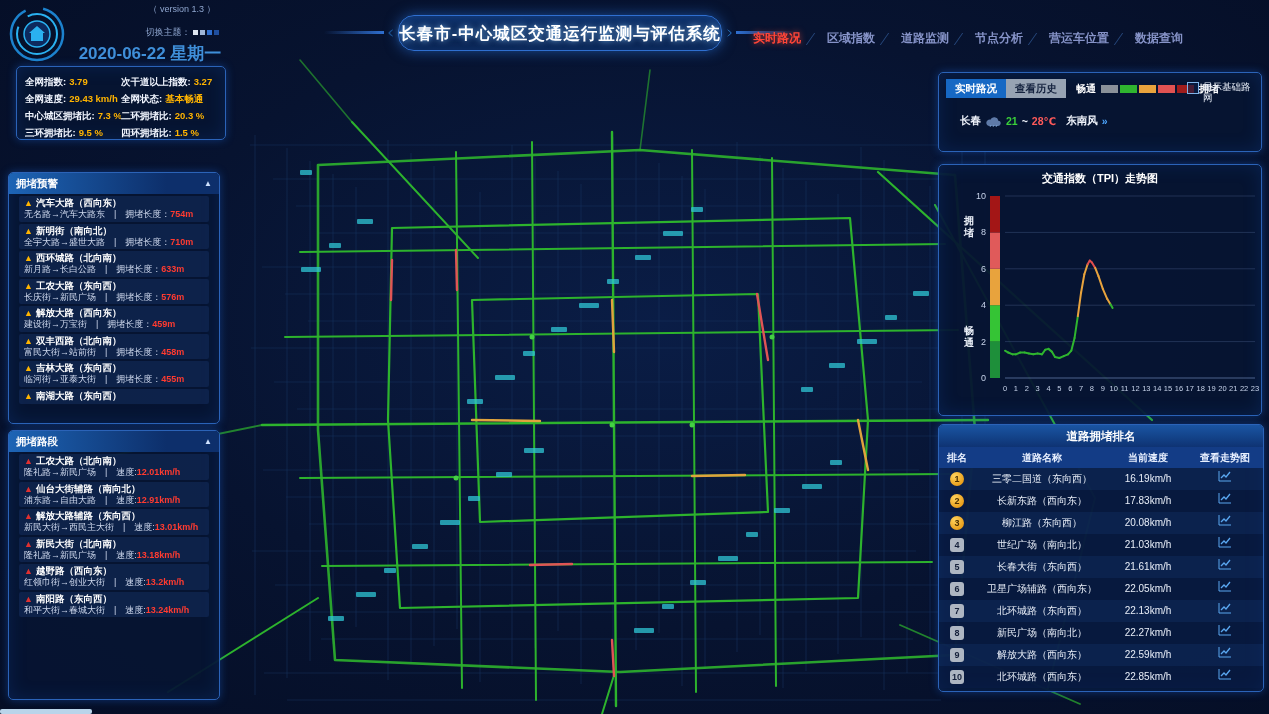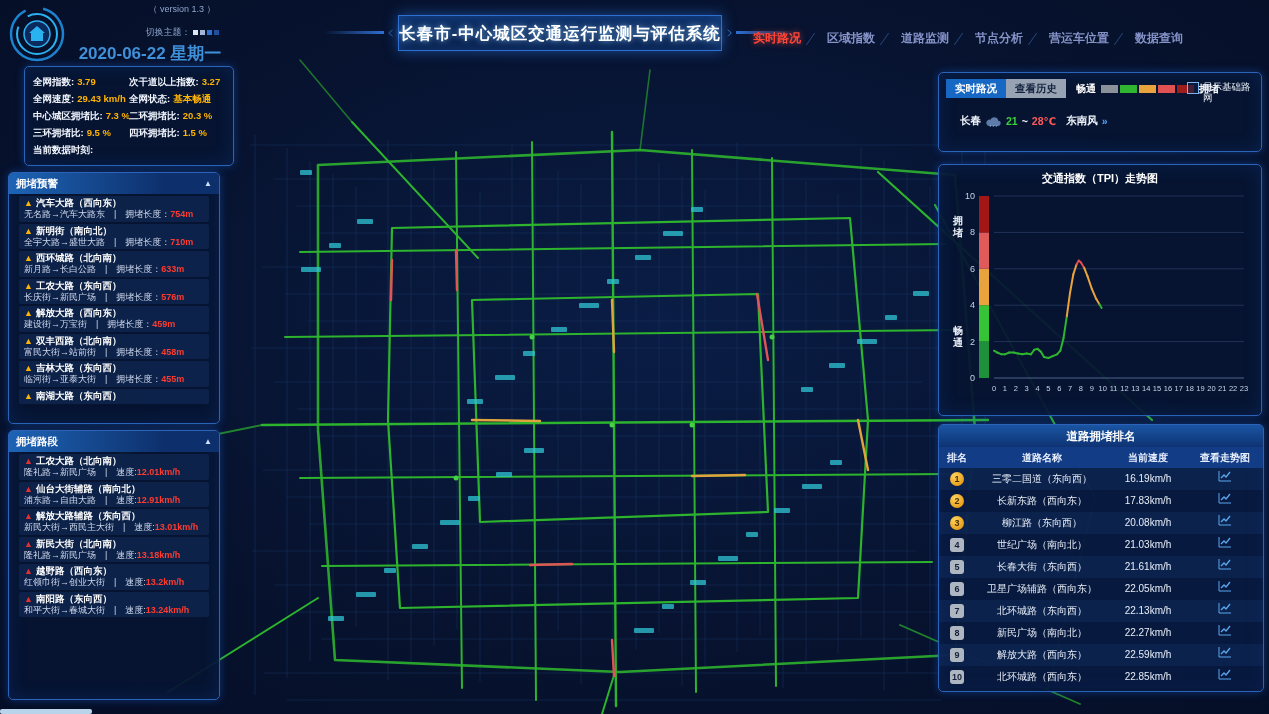--- a/index.html
+++ b/index.html
@@ -21,32 +21,32 @@
     font-size:21px;font-weight:bold;color:#ffffff;letter-spacing:1px;}
   .date{position:absolute;left:68px;top:42px;width:164px;text-align:center;
     font-size:17px;font-weight:bold;color:#3f8fd9;}
   .title-wrap{position:absolute;left:388px;top:12px;width:344px;height:42px;
     display:flex;align-items:center;gap:5px;}
   .title-wrap::before,.title-wrap::after{content:"";position:absolute;top:19px;height:3px;width:60px;}
   .title-wrap::before{left:-64px;background:linear-gradient(90deg,transparent,#2f6fd0);}
   .title-wrap::after{right:-64px;background:linear-gradient(270deg,transparent,#2f6fd0);}
   .title-box{flex:1;height:34px;line-height:34px;text-align:center;
     background:linear-gradient(180deg,#0c2a5e,#081c44);
-    border:1px solid #2f6fd0;border-radius:0;
+    border:1px solid #2f6fd0;border-radius:16px;
     box-shadow:0 0 14px rgba(40,120,230,.55), inset 0 0 18px rgba(40,120,230,.35);
     font-size:16.5px;font-weight:bold;color:#fff;letter-spacing:1px;
     text-shadow:0 0 6px rgba(130,195,255,.9);white-space:nowrap;}
   .nav{position:absolute;right:86px;top:30px;display:flex;align-items:center;gap:9px;}
   .nav-item{font-size:12px;font-weight:bold;color:#8693c8;cursor:pointer;white-space:nowrap;}
   .nav-item.active{color:#ff4538;text-shadow:0 0 6px rgba(255,80,60,.7);}
   .nav-sep{width:7px;height:12px;border-left:1px solid #27497f;transform:skewX(-35deg);}
   
   .panel{position:absolute;background:rgba(6,20,50,.94);border:1px solid #2b63b8;border-radius:5px;
     box-shadow:0 0 9px rgba(25,95,205,.45), inset 0 0 18px rgba(20,80,180,.22);z-index:4;overflow:hidden;}
-  .panel-stats{left:24px;top:66px;width:210px;height:100px;padding:6px 8px;box-sizing:border-box;}
+  .panel-stats{left:16px;top:66px;width:210px;height:74px;padding:6px 8px;box-sizing:border-box;}
   .stat-row{display:flex;height:17px;line-height:17px;font-size:9.5px;font-weight:bold;}
   .stat-cell{width:50%;display:flex;gap:3px;white-space:nowrap;overflow:hidden;}
   .stat-label{color:#f2f6ff;}
   .stat-value{color:#ffb400;}
   .stat-ts{display:flex;gap:4px;height:17px;line-height:17px;font-size:9.5px;font-weight:bold;flex-direction:column;}
   .panel-warning{left:8px;top:172px;width:210px;height:250px;}
   .panel-congestion{left:8px;top:430px;width:210px;height:268px;}
   .phead{height:21px;line-height:21px;display:flex;justify-content:space-between;align-items:center;
     padding:0 7px;background:linear-gradient(90deg,#1d64b5,#0d2f6b 75%);
     font-size:10.5px;font-weight:bold;color:#fff;}
@@ -66,21 +66,21 @@
   .tab.inactive{background:#97a3b3;color:#15233f;}
   .legend{display:flex;align-items:center;gap:2px;margin-left:4px;font-size:10px;font-weight:bold;color:#fff;}
   .legend .blk{width:17px;height:8px;}
   .chk{position:absolute;right:8px;top:8px;width:66px;display:flex;gap:4px;font-size:9.5px;color:#e8eef8;line-height:11px;}
   .chk .box{width:10px;height:10px;border:1px solid #7fb3e8;background:rgba(10,30,70,.6);flex:none;margin-top:1px;cursor:pointer;}
   .weather{display:flex;align-items:center;gap:4px;margin:16px 0 0 14px;font-size:10.5px;font-weight:bold;color:#f0f4fc;}
   .w-low{color:#3ad03a;}
   .w-high{color:#ff5a5a;}
   .w-more{color:#4da6ff;cursor:pointer;}
   
-  .panel-chart{left:938px;top:164px;width:324px;height:252px;padding:5px 5px;box-sizing:border-box;}
+  .panel-chart{left:938px;top:164px;width:324px;height:252px;padding:5px 16px;box-sizing:border-box;}
   .chart-title{text-align:center;font-size:11px;font-weight:bold;color:#fff;height:16px;line-height:16px;}
   
   .panel-rank{left:938px;top:424px;width:324px;height:266px;}
   .rank-title{height:22px;line-height:22px;text-align:center;font-size:11.5px;font-weight:bold;color:#fff;
     background:linear-gradient(180deg,#1a55a3,#0e3373);}
   .rank-headrow{display:flex;height:21px;line-height:21px;background:#133c86;
     font-size:10px;font-weight:bold;color:#e8f0ff;}
   .trow{display:flex;height:22px;line-height:22px;align-items:center;font-size:10px;color:#e8eef8;}
   .trow:nth-child(odd){background:rgba(16,45,100,.55);}
   .trow:nth-child(even){background:rgba(10,30,72,.55);}

